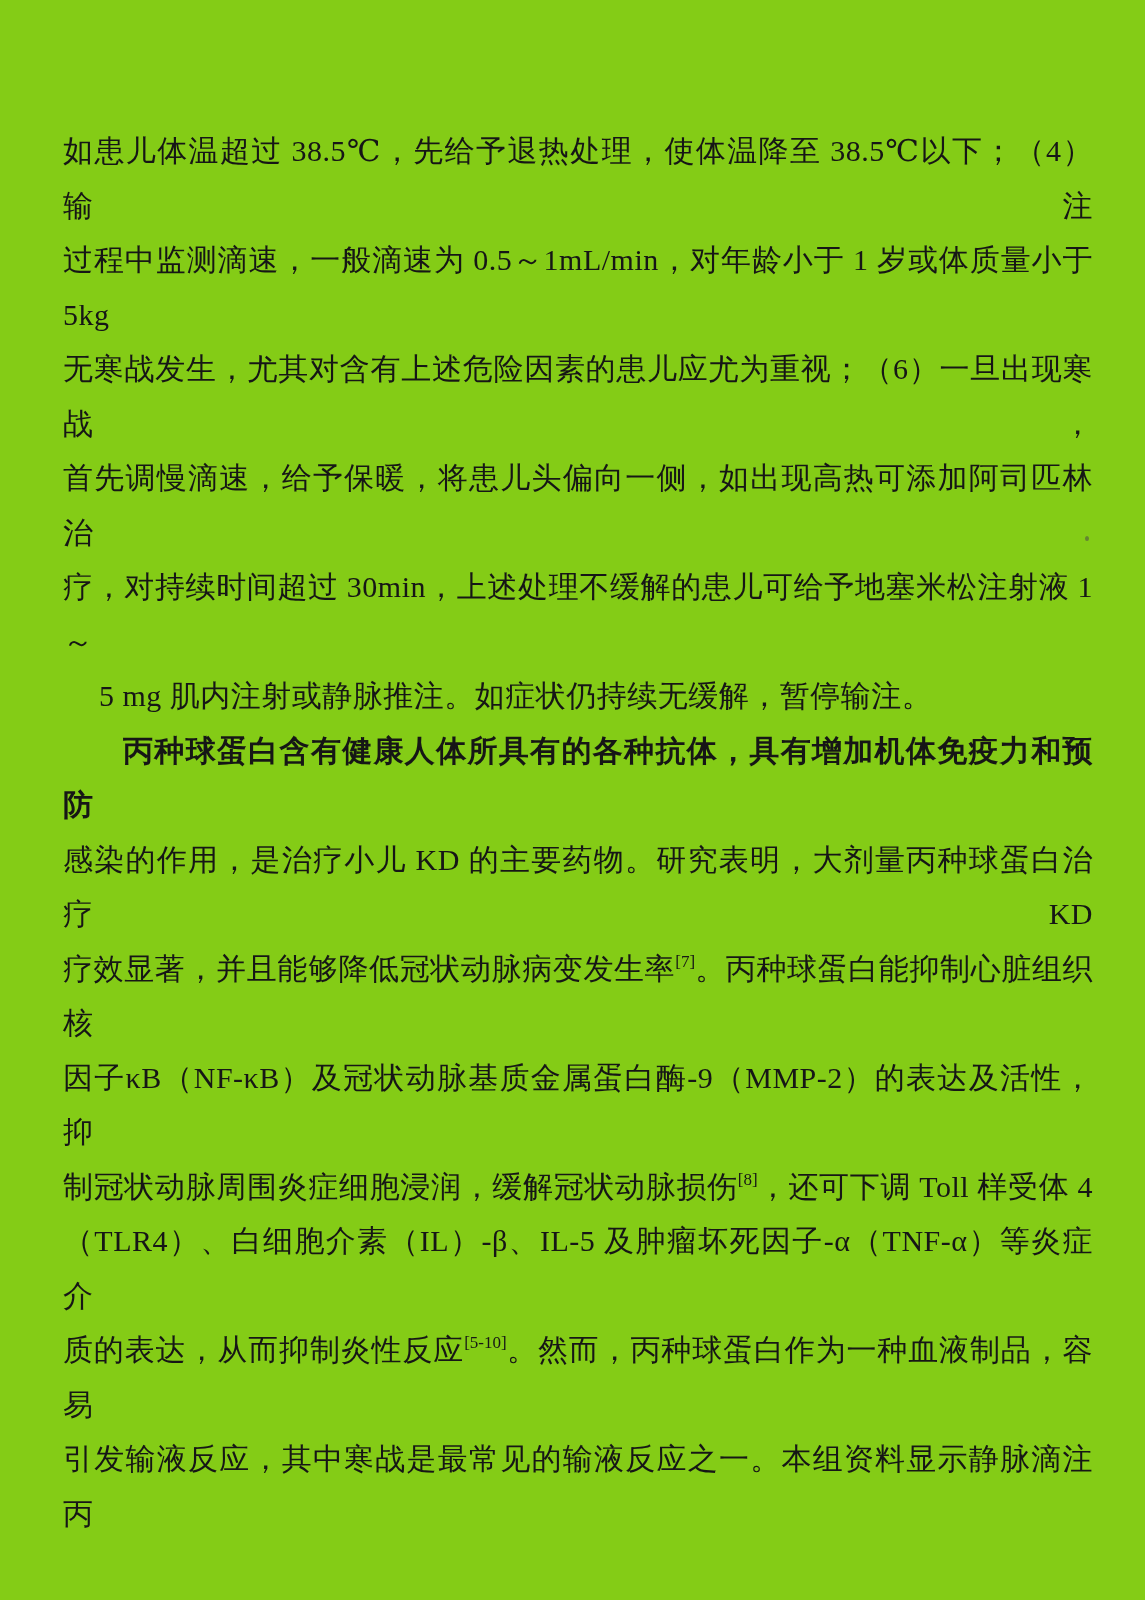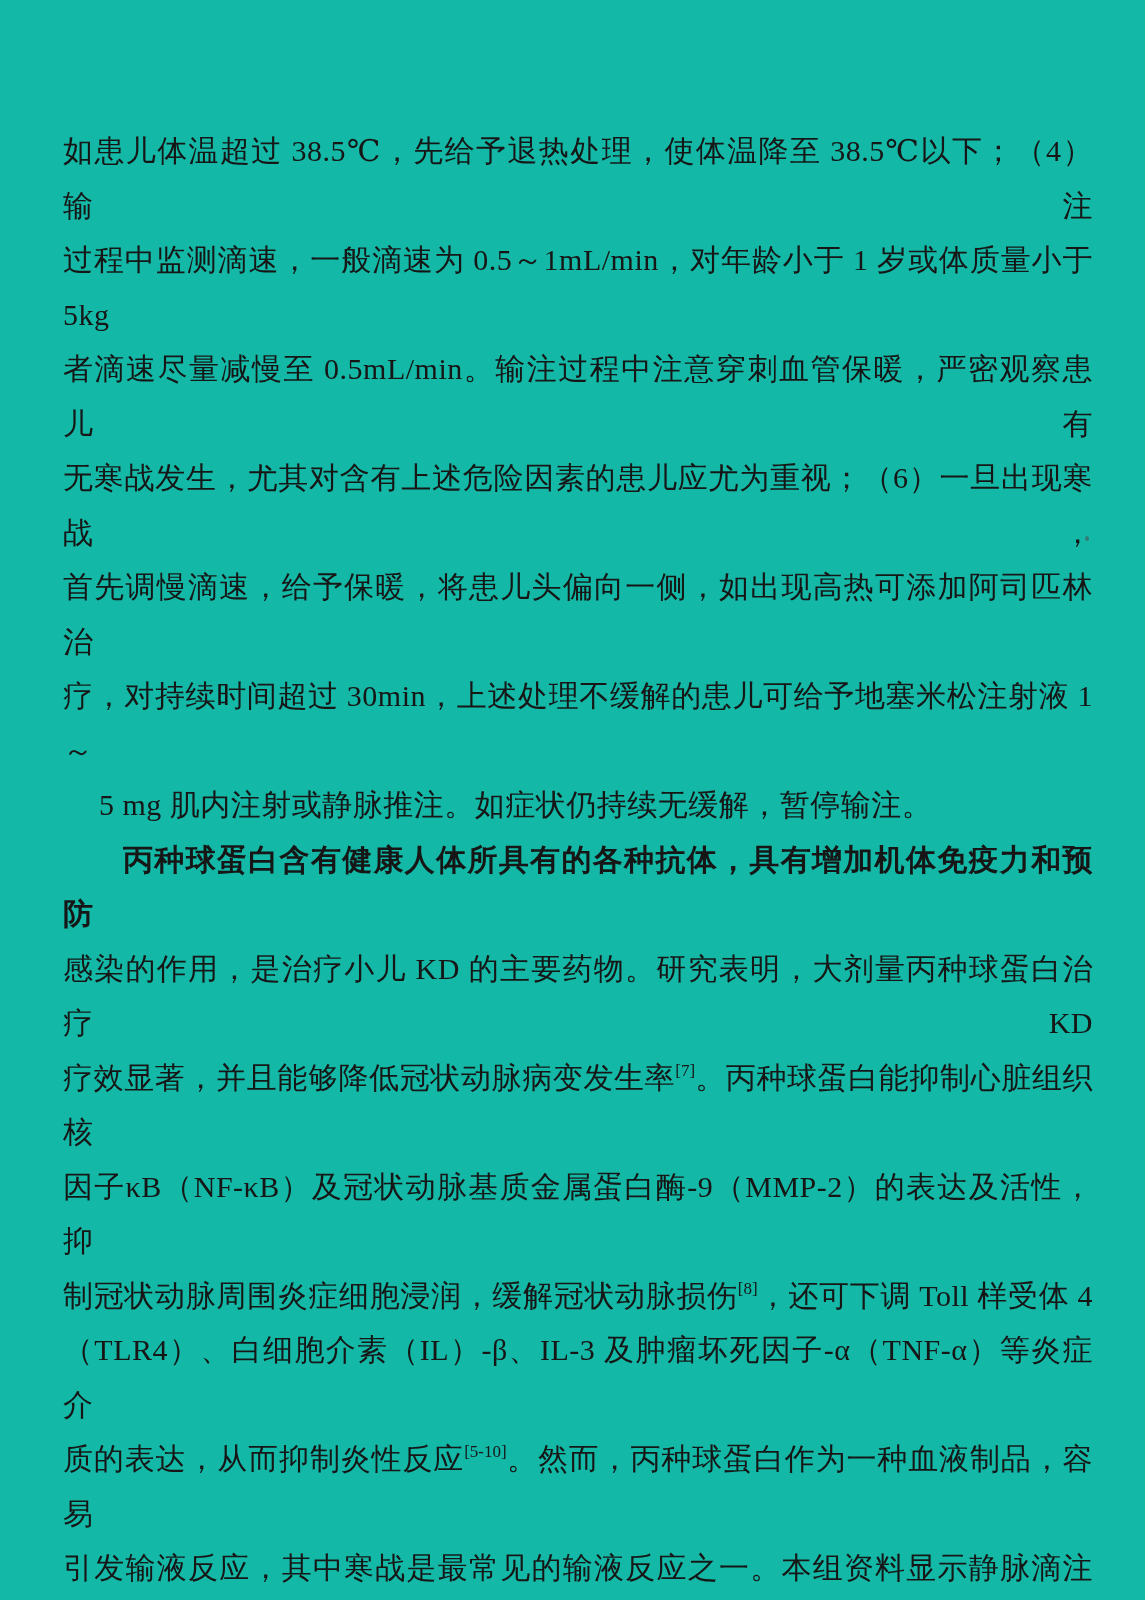--- a/index.html
+++ b/index.html
@@ -4,21 +4,21 @@
 <style>
   html, body {
     margin: 0;
     padding: 0;
     background: #f7f6f3;
   }
   .page {
     position: relative;
     width: 1145px;
     height: 1600px;
-    background: #14b8a6;
+    background: #84cc16;
     overflow: hidden;
     font-family: "Liberation Serif", "DejaVu Serif", serif;
     color: #161616;
   }
   .text-block {
     position: absolute;
     left: 63px;
     top: 124px;
     width: 1030px;
     font-size: 30px;
@@ -56,34 +56,33 @@
 </head>
 <body>
 
 <div class="page">
 
   <div class="text-block">
 
     <div class="paragraph">
       <div class="line">如患儿体温超过 38.5℃，先给予退热处理，使体温降至 38.5℃以下；（4）输注</div>
       <div class="line">过程中监测滴速，一般滴速为 0.5～1mL/min，对年龄小于 1 岁或体质量小于 5kg</div>
-      <div class="line">者滴速尽量减慢至 0.5mL/min。输注过程中注意穿刺血管保暖，严密观察患儿有</div>
       <div class="line">无寒战发生，尤其对含有上述危险因素的患儿应尤为重视；（6）一旦出现寒战，</div>
       <div class="line">首先调慢滴速，给予保暖，将患儿头偏向一侧，如出现高热可添加阿司匹林治</div>
       <div class="line">疗，对持续时间超过 30min，上述处理不缓解的患儿可给予地塞米松注射液 1～</div>
       <div class="line last">5 mg 肌内注射或静脉推注。如症状仍持续无缓解，暂停输注。</div>
     </div>
 
     <div class="paragraph">
       <div class="line indent">丙种球蛋白含有健康人体所具有的各种抗体，具有增加机体免疫力和预防</div>
       <div class="line">感染的作用，是治疗小儿 KD 的主要药物。研究表明，大剂量丙种球蛋白治疗 KD</div>
       <div class="line"><span>疗效显著，并且能够降低冠状动脉病变发生率</span><sup class="ref">[7]</sup><span>。丙种球蛋白能抑制心脏组织核</span></div>
       <div class="line">因子κB（NF-κB）及冠状动脉基质金属蛋白酶-9（MMP-2）的表达及活性，抑</div>
       <div class="line"><span>制冠状动脉周围炎症细胞浸润，缓解冠状动脉损伤</span><sup class="ref">[8]</sup><span>，还可下调 Toll 样受体 4</span></div>
-      <div class="line">（TLR4）、白细胞介素（IL）-β、IL-3 及肿瘤坏死因子-α（TNF-α）等炎症介</div>
+      <div class="line">（TLR4）、白细胞介素（IL）-β、IL-5 及肿瘤坏死因子-α（TNF-α）等炎症介</div>
       <div class="line"><span>质的表达，从而抑制炎性反应</span><sup class="ref">[5-10]</sup><span>。然而，丙种球蛋白作为一种血液制品，容易</span></div>
       <div class="line">引发输液反应，其中寒战是最常见的输液反应之一。本组资料显示静脉滴注丙</div>
 
     </div>
 
   </div>
 
   <div class="speck" style="left:1085px; top:536px;"></div>
 
 </div>

